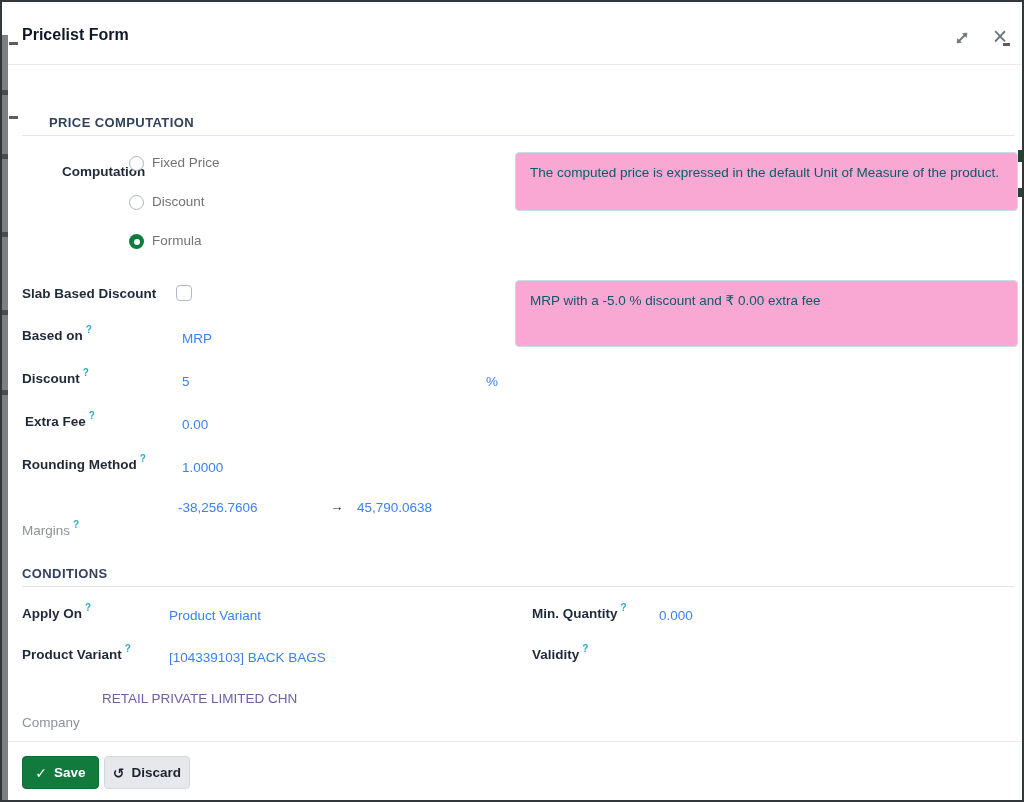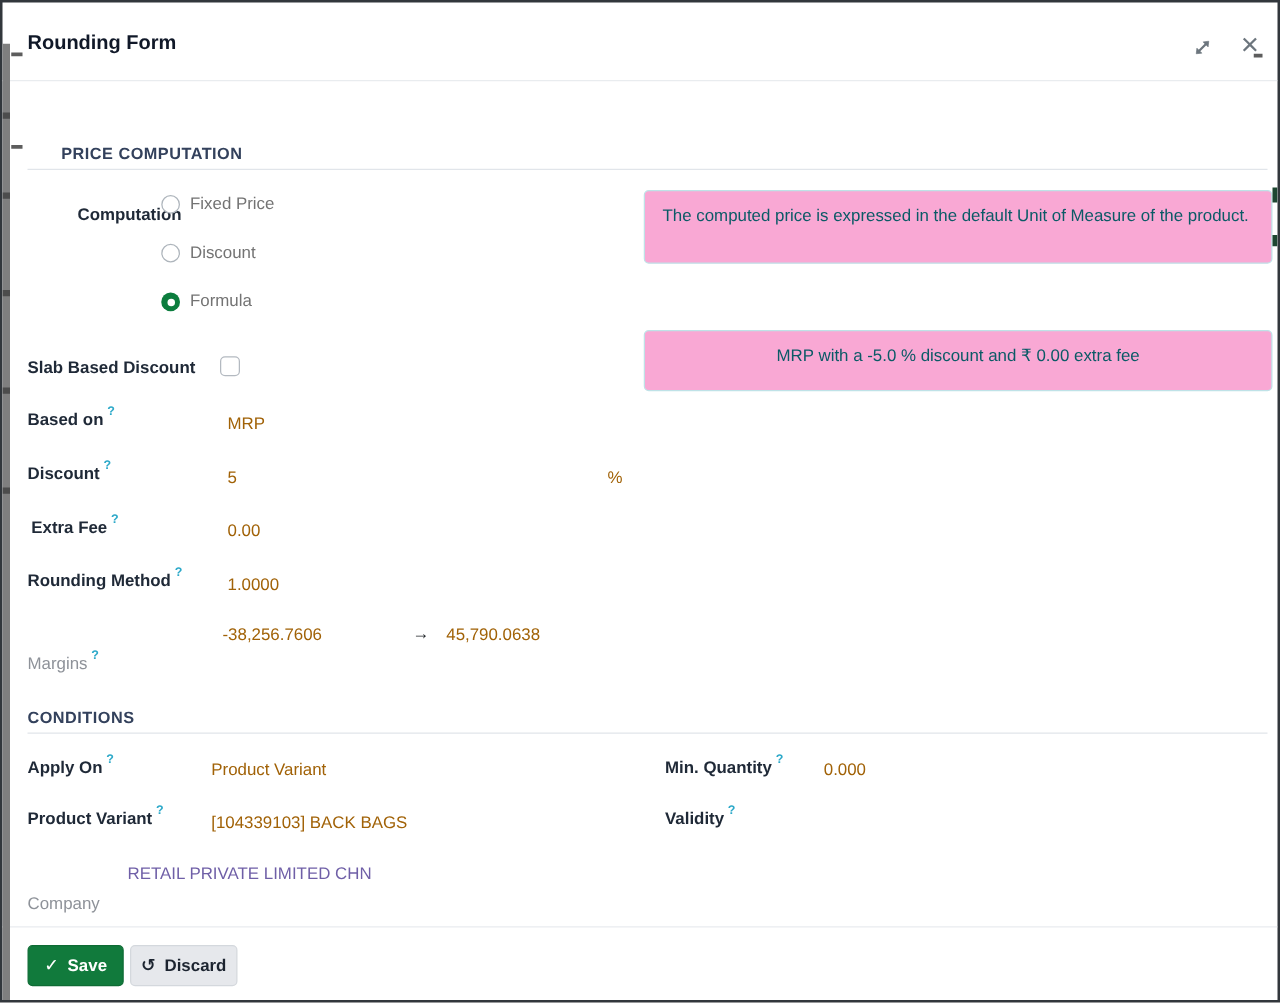--- a/index.html
+++ b/index.html
@@ -22,21 +22,21 @@
   .hdr-icon { position:absolute; top:24px; width:22px; height:22px; color:#6c757d; cursor:pointer; }
   .hdr-icon.expand { right:48px; top:26px; }
   .hdr-icon.close { right:11px; font-size:25px; line-height:20px; text-align:center; font-weight:400; }
   .hdr-divider { position:absolute; left:0; right:0; top:62px; height:1px; background:#e9ecef; }
 
   .section-title { position:absolute; left:20px; font-size:13px; font-weight:700; letter-spacing:.4px; color:#33415c; }
   .section-divider { position:absolute; left:20px; right:8px; height:1px; background:#e1e5ea; }
 
   .lbl { position:absolute; font-weight:700; color:#1f2937; white-space:nowrap; }
   .lbl.muted { font-weight:400; color:#8e9299;margin-top:24px; }
-  .val { position:absolute; color:#a16207; white-space:nowrap; }
+  .val { position:absolute; color:#3b82f6; white-space:nowrap; }
   .q { color:#2da9c9; font-size:10px; font-weight:700; vertical-align:top; position:relative; top:-4px; margin-left:3px; }
 
   .radio { position:absolute; left:127px; width:15px; height:15px; border-radius:50%;
            border:1.5px solid #aeb5bc; background:#fff; cursor:pointer; }
   .radio.checked { border:none; background:#0c7d3e; }
   .radio.checked::after { content:""; position:absolute; left:50%; top:50%; width:6px; height:6px;
            margin:-3px 0 0 -3px; border-radius:50%; background:#fff; }
   .radio-lbl { position:absolute; left:150px; color:#737373; }
 
   .checkbox { position:absolute; left:174px; width:16px; height:16px; border:1.5px solid #b3b9c0;
@@ -52,21 +52,21 @@
   .btn .ic { font-size:14px; font-weight:700; }
 
   .footer-divider { position:absolute; left:0; right:0; top:739px; height:1px; background:#e9ecef; }
   .arrow { font-weight:700; color:#212529; }
 </style>
 </head>
 <body>
 
 <div id="screen">
 
-  <div class="hdr-title">Rounding Form</div>
+  <div class="hdr-title">Pricelist Form</div>
   <div class="hdr-icon expand">
     <svg width="20" height="20" viewBox="0 0 20 20">
       <g stroke="#6c757d" stroke-width="1.8" fill="#6c757d">
         <line x1="6" y1="14" x2="14" y2="6"></line>
         <path d="M10.5 5.5 L15 5 L14.5 9.5 Z" stroke-width="0.5"></path>
         <path d="M5.5 10.5 L5 15 L9.5 14.5 Z" stroke-width="0.5"></path>
       </g>
     </svg>
   </div>
   <div class="hdr-icon close">×</div>
@@ -86,21 +86,21 @@
   <div class="radio checked" style="top:232px;"></div>
   <div class="radio-lbl" style="top:231px;">Formula</div>
 
   <div class="infobox" style="top:150px; height:59px;">
     <span>The computed price is expressed in the default Unit of Measure of the product.</span>
   </div>
 
   <div class="lbl" style="left:20px; top:284px;">Slab Based Discount</div>
   <div class="checkbox" style="top:283px;"></div>
 
-  <div class="infobox" style="top:262px; height:49px;text-align:center;">
+  <div class="infobox" style="top:278px; height:67px;">
     <div>MRP with a -5.0 % discount and ₹ 0.00 extra fee</div>
   </div>
 
   <div class="lbl" style="left:20px; top:326px;">
     <span>Based on</span><span class="q">?</span>
   </div>
   <div class="val" style="left:180px; top:329px;">MRP</div>
 
   <div class="lbl" style="left:20px; top:369px;">
     <span>Discount</span><span class="q">?</span>

